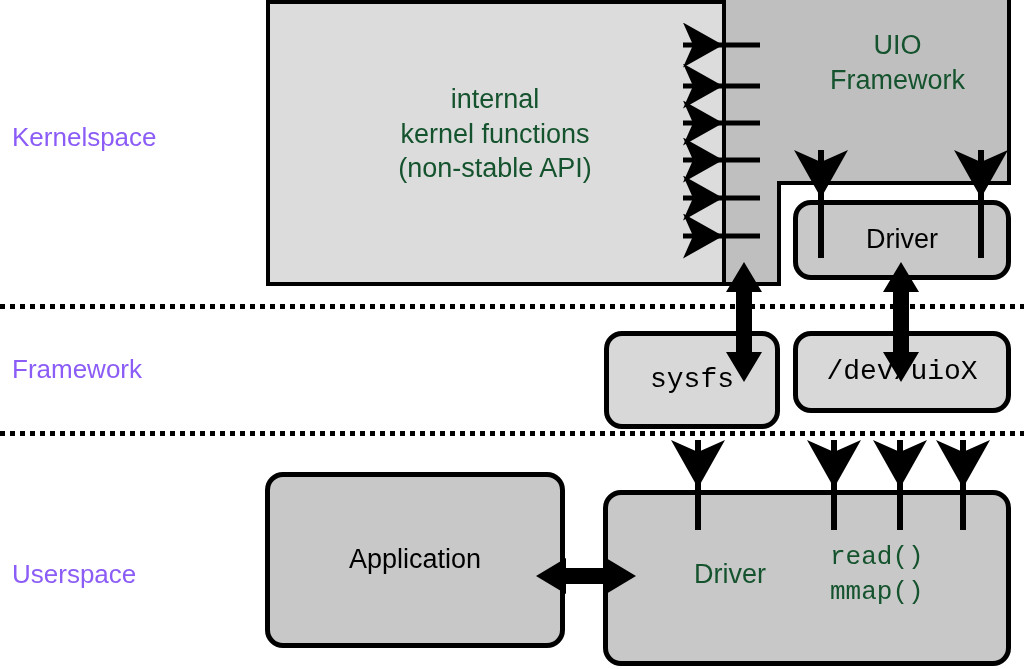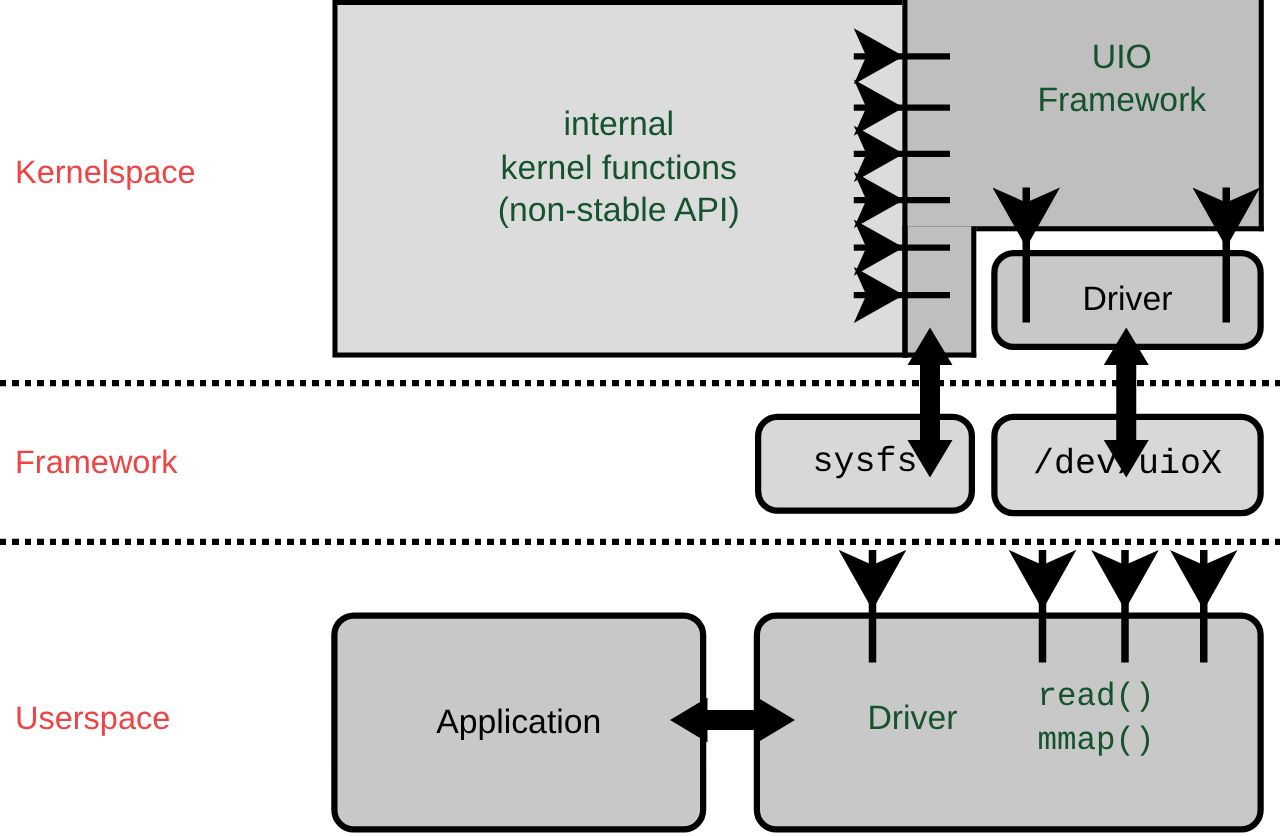--- a/index.html
+++ b/index.html
@@ -10,21 +10,21 @@
   #canvas {
     position: relative;
     width: 1024px;
     height: 669px;
     background: #ffffff;
     overflow: hidden;
     font-family: "Liberation Sans", sans-serif;
   }
   .layer-label {
     position: absolute;
-    color: #ef4444;
+    color: #8b5cf6;
     font-family: "Liberation Sans", sans-serif;
     font-size: 26px;
     line-height: 1.1;
     white-space: nowrap;
     text-align: center;
   }
   .divider {
     position: absolute;
     left: 0;
     width: 1024px;
@@ -136,29 +136,29 @@
   <div class="inner-text" style="left:790px; top:28px; width:215px;">UIO
 Framework</div>
 
   <div class="rounded-box" style="left:793px; top:200px; width:218px; height:80px;">
     <span class="box-label">Driver</span>
   </div>
 
   <div class="divider" style="top:304px;"></div>
   <div class="divider" style="top:431px;"></div>
 
-  <div class="rounded-box light" style="left:604px; top:331px; width:176px; height:80px;">
+  <div class="rounded-box light" style="left:604px; top:331px; width:176px; height:98px;">
     <span class="box-label mono">sysfs</span>
   </div>
 
   <div class="rounded-box light" style="left:793px; top:331px; width:218px; height:82px;">
     <span class="box-label mono">/dev/uioX</span>
   </div>
 
-  <div class="rounded-box" style="left:265px; top:490px; width:300px; height:176px;">
+  <div class="rounded-box" style="left:265px; top:472px; width:300px; height:176px;">
     <span class="box-label">Application</span>
   </div>
 
   <div class="rounded-box" style="left:603px; top:490px; width:408px; height:176px;"></div>
 
   <div class="inner-text" style="left:640px; top:557px; width:180px; text-align:center;">Driver</div>
 
   <div class="inner-text mono" style="left:830px; top:540px; width:160px; text-align:left;">read()
 mmap()</div>
 

